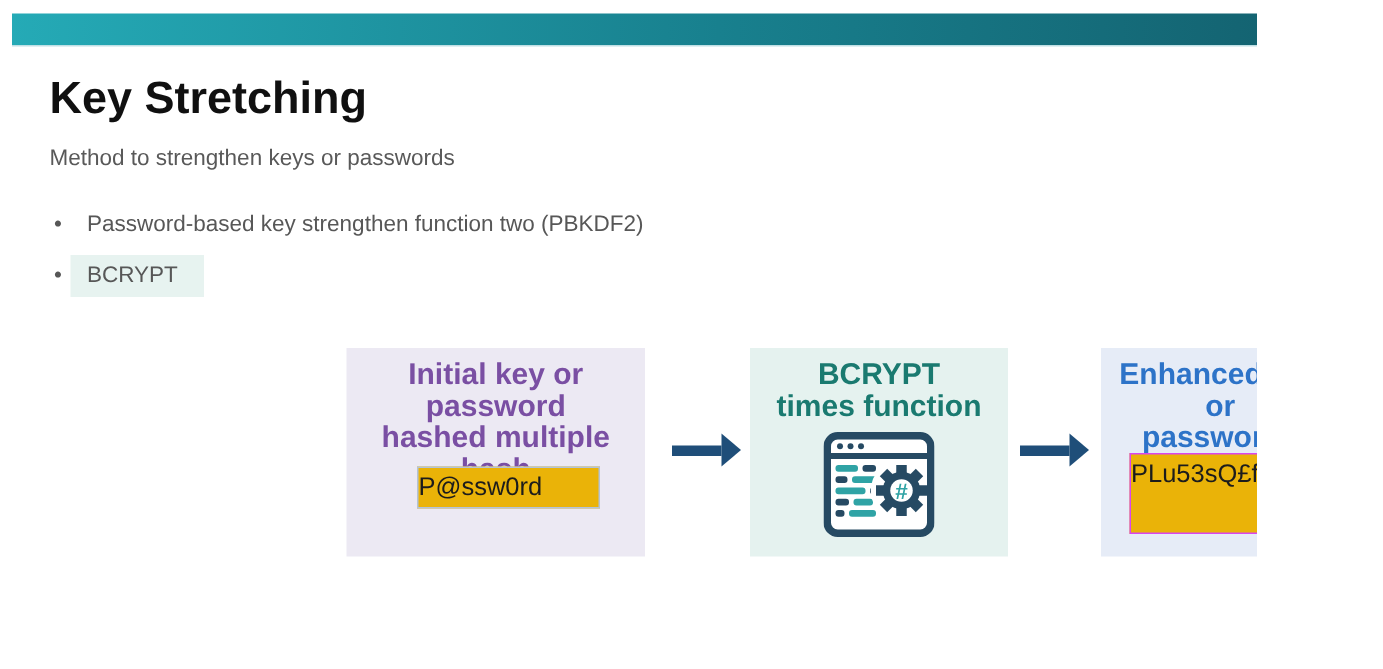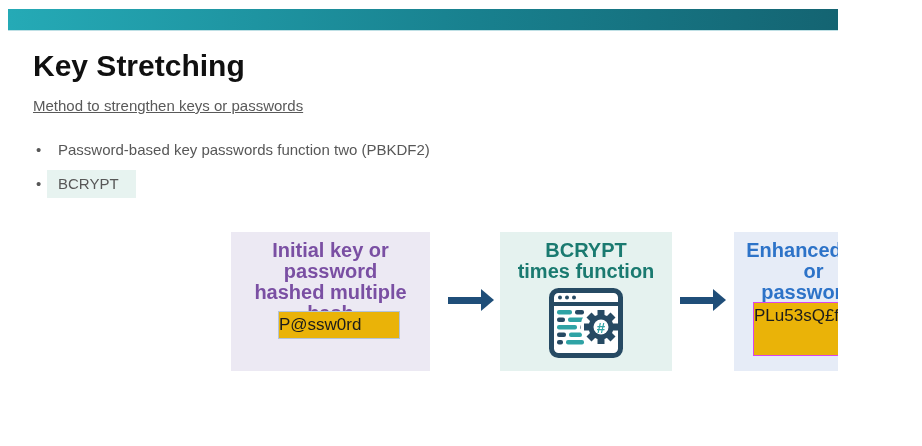--- a/index.html
+++ b/index.html
@@ -34,21 +34,20 @@
     letter-spacing: 0px;
     white-space: nowrap;
   }
   .subtitle {
     position: absolute;
     left: 33px;
     top: 97px;
     font-size: 15px;
     color: #595959;
     white-space: nowrap;
-    text-decoration: underline;
   }
   .bullet-row {
     position: absolute;
     left: 36px;
     display: flex;
     align-items: center;
     color: #575757;
     font-size: 15px;
     white-space: nowrap;
   }
@@ -154,21 +153,21 @@
 
 <div class="slide">
 
   <div class="banner"></div>
 
   <div class="title">Key Stretching</div>
   <div class="subtitle">Method to strengthen keys or passwords</div>
 
   <div class="bullet-row first">
     <span class="bullet-dot">•</span>
-    <span>Password-based key passwords function two (PBKDF2)</span>
+    <span>Password-based key strengthen function two (PBKDF2)</span>
   </div>
 
   <div class="bullet-row second">
     <span class="bullet-dot">•</span>
     <span class="highlight">BCRYPT</span>
   </div>
 
   <div class="diagram">
 
     <div class="dbox box-input">

